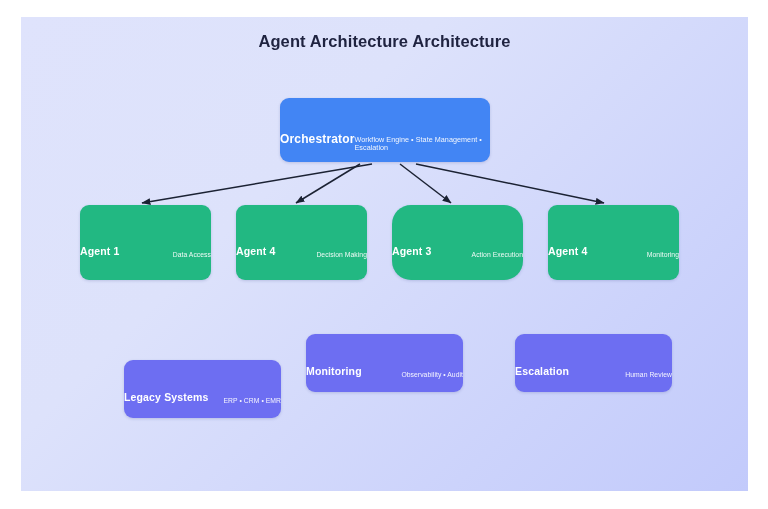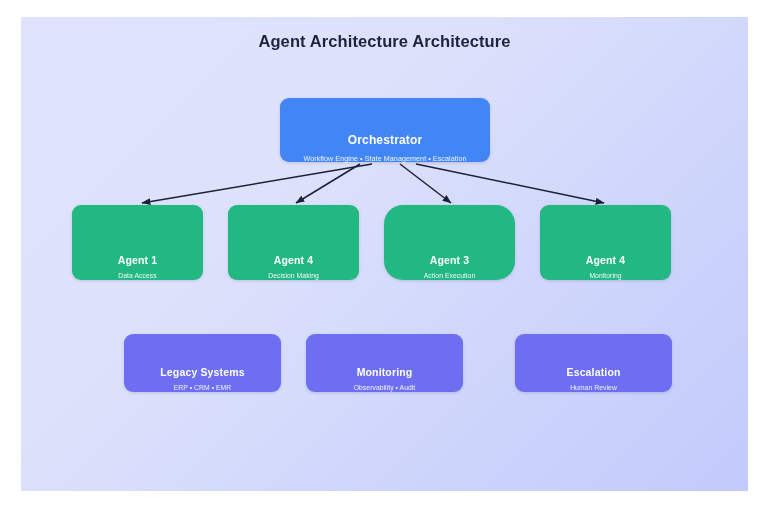--- a/index.html
+++ b/index.html
@@ -32,23 +32,23 @@
     font-size: 16.5px;
     font-weight: bold;
     color: #1f2340;
     letter-spacing: 0.1px;
   }
 
   .node {
     position: absolute;
     border-radius: 9px;
     display: flex;
-    flex-direction: column;
+    flex-direction: row;
     align-items: center;
-    justify-content: flex-end;
+    justify-content: space-between;
     box-sizing: border-box;
     box-shadow: 0 1px 3px rgba(40, 50, 120, 0.18);
   }
   .node .node-title {
     color: #ffffff;
     font-weight: bold;
     font-size: 10.5px;
     letter-spacing: 0.15px;
     line-height: 1;
   }
@@ -72,37 +72,38 @@
   #orchestrator .node-title { font-size: 12px; }
   #orchestrator .node-sub { margin-top: 9px; font-size: 7.2px; }
 
   
   .agent {
     top: 188px;
     width: 131px;
     height: 75px;
     background: #22b882;
     padding-top: 17px;
+    margin-left: 8px;
   }
   .agent .node-sub { margin-top: 8px; }
   #agent-1 { left: 51px; }
   #agent-2 { left: 207px; }
   #agent-3 { left: 363px; border-radius: 19px; }
   #agent-4 { left: 519px; }
 
   
   .system {
     top: 317px;
     width: 157px;
     height: 58px;
     background: #6d6ef2;
     padding-top: 16px;
   }
   .system .node-sub { margin-top: 8px; }
-  #system-legacy { left: 103px; }
+  #system-legacy { left: 103px; margin-top: 26px; }
   #system-monitoring { left: 285px; }
   #system-escalation { left: 494px; }
 
   #connectors {
     position: absolute;
     left: 0;
     top: 0;
     width: 727px;
     height: 474px;
     pointer-events: none;

